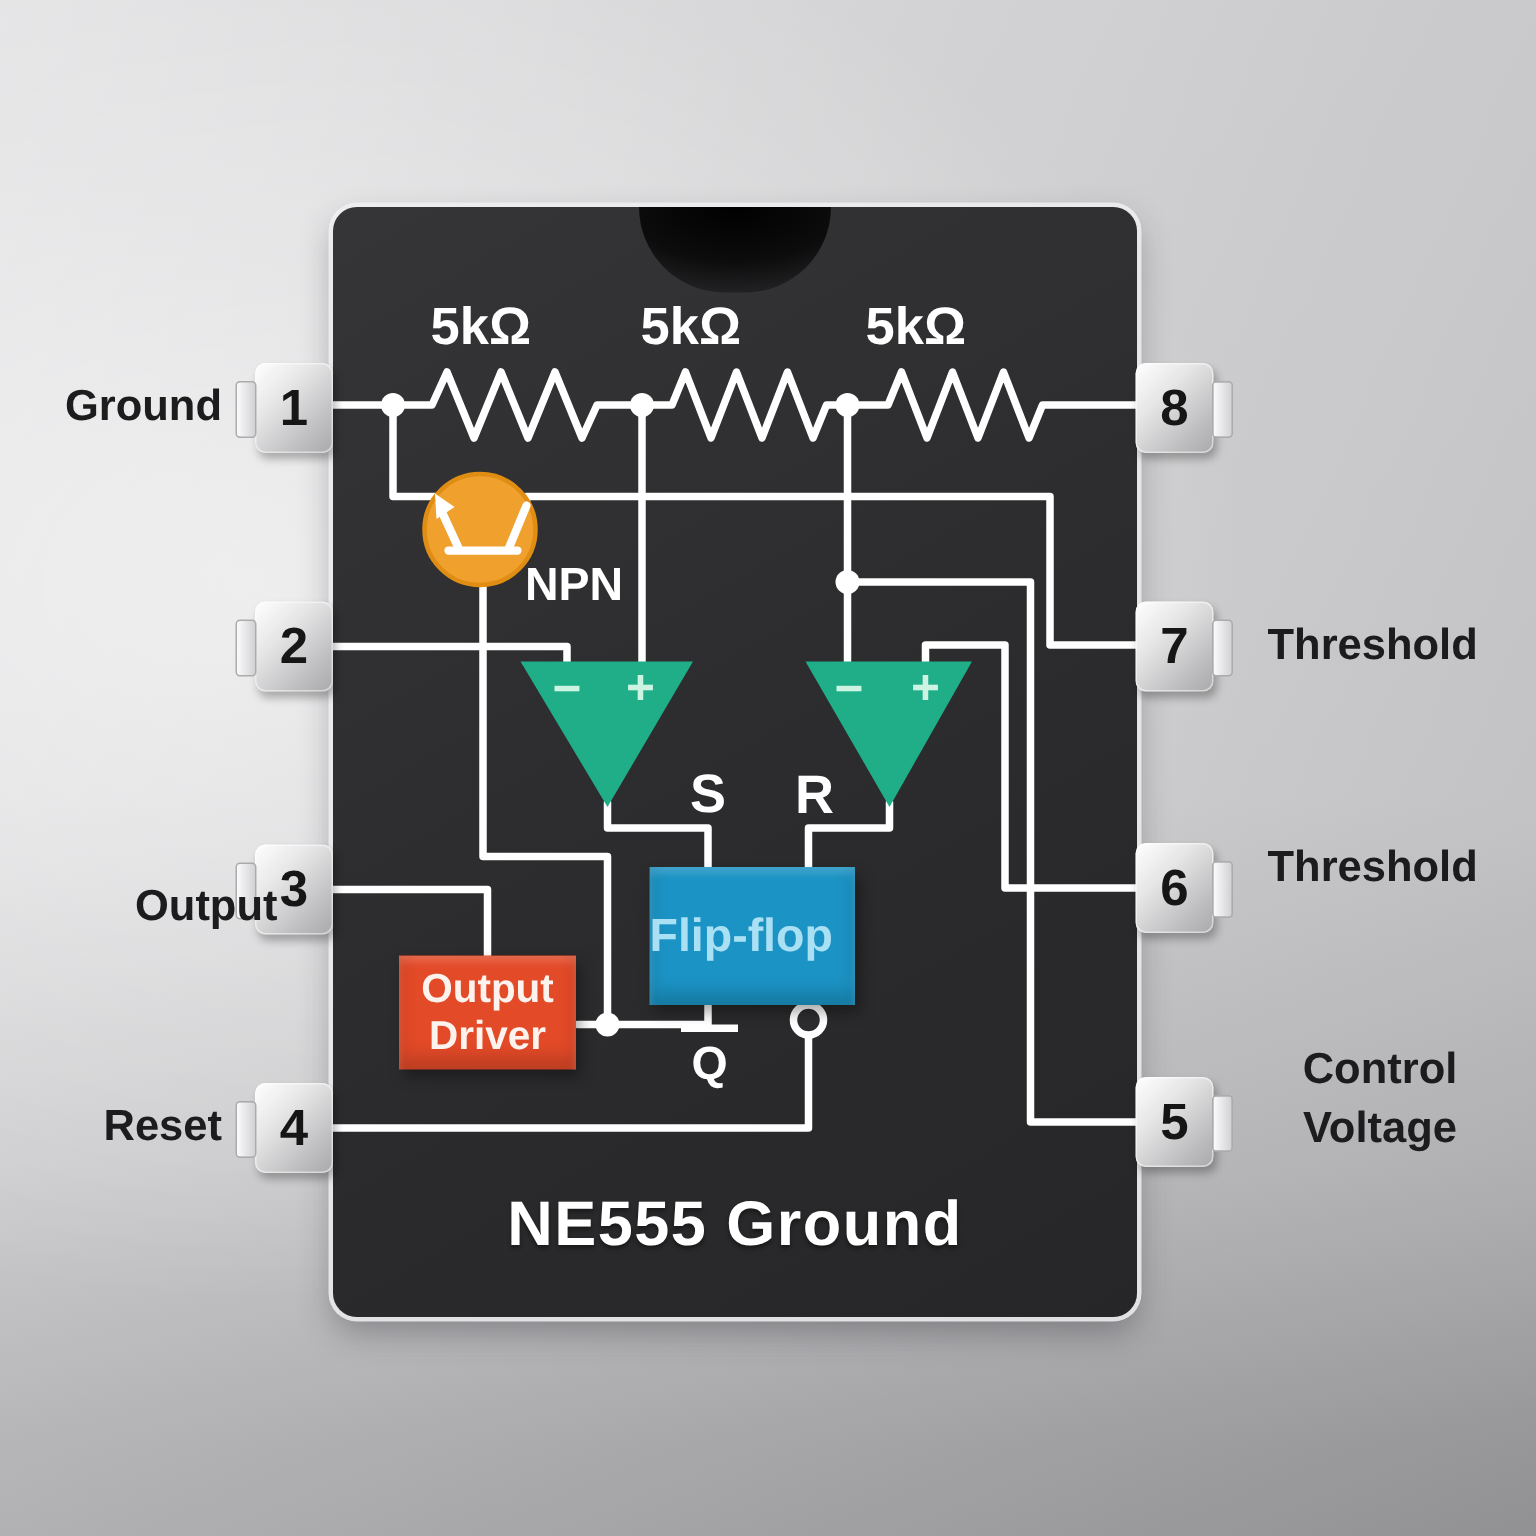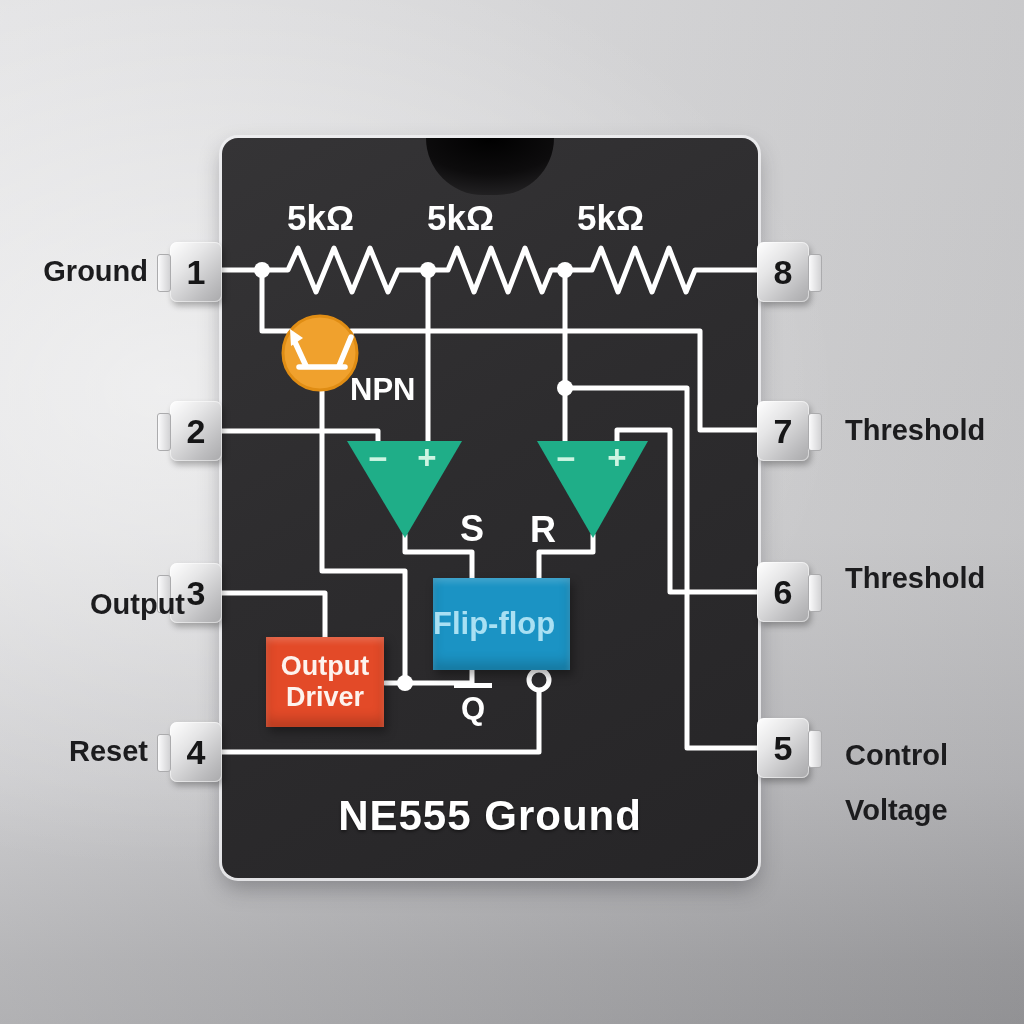--- a/index.html
+++ b/index.html
@@ -34,21 +34,21 @@
   .rlabel{width:120px;text-align:left;font-size:35px;}
   .npn-label{font-size:31px;}
   .sign{width:36px;height:36px;line-height:36px;text-align:center;font-size:33px;color:var(--sign,#cdf4e2);}
   .sr{width:36px;text-align:center;font-size:36px;}
   .qbar{width:48px;text-align:center;}
   .qbar span{display:inline-block;border-top:5px solid var(--wire,#fff);padding:3px 7px 0;font-size:31px;}
   .box{position:absolute;z-index:3;display:flex;align-items:center;justify-content:flex-start;text-align:center;
        box-shadow:inset 0 4px 6px rgba(255,255,255,0.18), inset 0 -8px 12px rgba(0,0,0,0.18), 3px 5px 9px rgba(0,0,0,0.35);}
   .flipflop{left:433px;top:578px;width:137px;height:92px;background:var(--flipflop,#1b93c4);
             color:var(--flipflop-text,#a9e0f3);font-size:31px;}
-  .driver{left:266px;top:637px;width:118px;height:90px;background:var(--driver,#e34a28);
+  .driver{left:266px;top:637px;width:118px;height:76px;background:var(--driver,#e34a28);
           color:#fdf3ee;font-size:27px;line-height:31px;}
   .title{left:222px;top:792px;width:536px;text-align:center;font-size:42px;letter-spacing:1px;
          text-shadow:0 2px 3px rgba(0,0,0,0.4);}
   .pin{
     position:absolute;width:52px;height:60px;border-radius:7px;z-index:3;
     background:linear-gradient(135deg,#ffffff 0%,#e6e6e7 35%,#bcbcbe 78%,#a9a9ab 100%);
     box-shadow:2px 4px 6px rgba(0,0,0,0.28), inset 0 0 0 1px rgba(255,255,255,0.5);
     display:flex;align-items:center;justify-content:center;
     color:var(--pin-text,#161617);font-size:34px;
   }
@@ -57,21 +57,21 @@
     background:linear-gradient(90deg,#fbfbfc,#d2d2d4);border:1px solid #ababad;
   }
   .pin.pleft{left:170px;}  .pin.pleft .tab{left:-13px;}
   .pin.pright{left:757px;} .pin.pright .tab{right:-13px;}
   .p1{top:242px;} .p2{top:401px;} .p3{top:563px;} .p4{top:722px;}
   .p8{top:242px;} .p7{top:401px;} .p6{top:562px;} .p5{top:718px;}
   .plabel{position:absolute;z-index:4;color:var(--label-text,#1c1c1e);font-size:29px;line-height:40px;}
   .lleft{left:0;width:148px;text-align:right;}
   .lright{left:845px;width:180px;text-align:left;}
   .lv1{top:251px;} .lv2{top:410px;} .lv3{top:584px;margin-left:37px;} .lv4{top:731px;}
-  .rv1{top:251px;} .rv2{top:410px;} .rv3{top:558px;} .rv4{top:728px;width:150px;line-height:55px;}
+  .rv1{top:251px;} .rv2{top:410px;} .rv3{top:558px;} .rv4{top:694px;width:150px;line-height:39px;text-align:center;}
 </style>
 </head>
 <body>
 
 <div class="stage">
 
   <div class="chip">
     <div class="notch"></div>
   </div>
 

